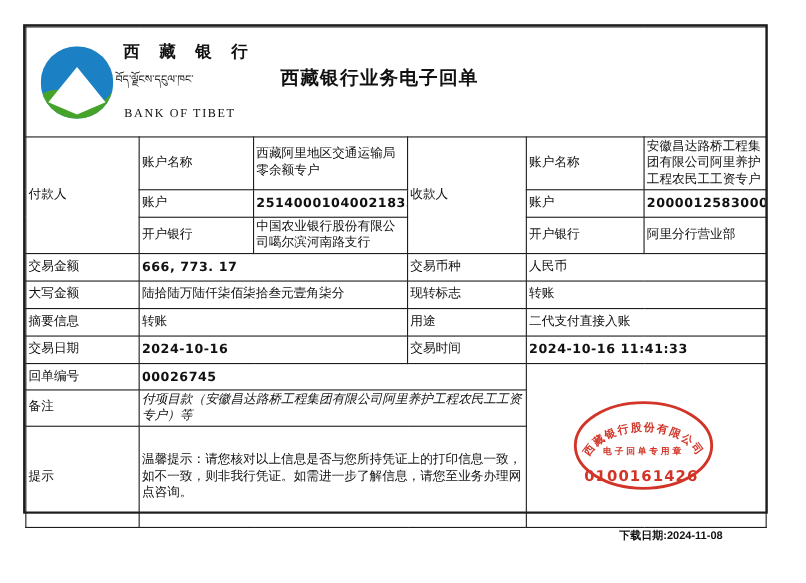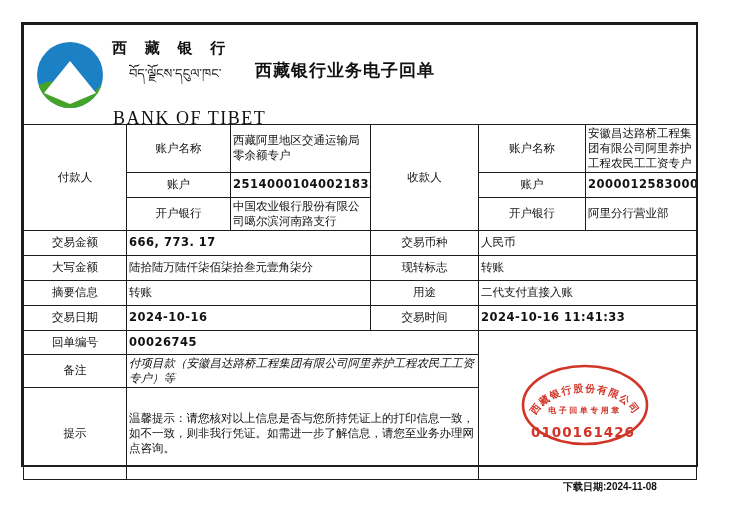--- a/index.html
+++ b/index.html
@@ -4,30 +4,30 @@
 <style>
   html,body{margin:0;padding:0;background:#ffffff;}
   .page{position:relative;width:733px;height:530px;background:#ffffff;overflow:hidden;
         font-family:"Liberation Sans","DejaVu Sans",sans-serif;color:#111;}
   .doc-box{position:absolute;left:21px;top:22px;width:677px;height:445px;
            border:2px solid #1c1c1c;box-sizing:border-box;}
   table.receipt{border-collapse:collapse;table-layout:fixed;width:673px;height:441px;}
   table.receipt td{border:1px solid #1c1c1c;font-size:11.5px;line-height:1.3;
                    overflow:hidden;vertical-align:middle;padding:1px 2px;box-sizing:border-box;}
   td.hdrcell{border:none;position:relative;padding:0;}
-  td.lbl{text-align:center;}
+  td.lbl{text-align:left;}
   td.val{text-align:left;padding-left:9px;padding-right:4px;}
   td.num{font-weight:bold;font-family:"DejaVu Sans",sans-serif;font-size:11px;letter-spacing:.5px;}
   td.stampcell{position:relative;}
   
   .logo-svg{position:absolute;left:13px;top:17px;width:66px;height:66px;}
   .logo-cn{position:absolute;left:88px;top:14px;font-size:15px;font-weight:bold;
            letter-spacing:7px;font-family:"Liberation Serif","DejaVu Serif",serif;white-space:nowrap;}
-  .logo-tib{position:absolute;left:105px;top:41px;font-size:13px;white-space:nowrap;}
-  .logo-en{position:absolute;left:89px;top:82px;font-size:18px;letter-spacing:1.5px;
+  .logo-tib{position:absolute;left:81px;top:41px;font-size:10px;white-space:nowrap;}
+  .logo-en{position:absolute;left:89px;top:71px;font-size:11px;letter-spacing:1.5px;
            font-family:"Liberation Serif","DejaVu Serif",serif;white-space:nowrap;}
   .doc-title{position:absolute;left:231px;top:35px;font-size:17px;font-weight:600;
              letter-spacing:1px;white-space:nowrap;}
   .wrap2{line-height:1.35;}
   .remark-val{line-height:1.3;padding-top:2px;padding-bottom:2px;font-style:italic;}
   .tip-val{line-height:1.45;}
   .stamp-svg{position:absolute;left:40px;top:32px;width:132px;height:86px;}
   .footer-date{position:absolute;left:563px;top:480px;font-size:10px;font-weight:bold;white-space:nowrap;}
 </style>
 </head>

